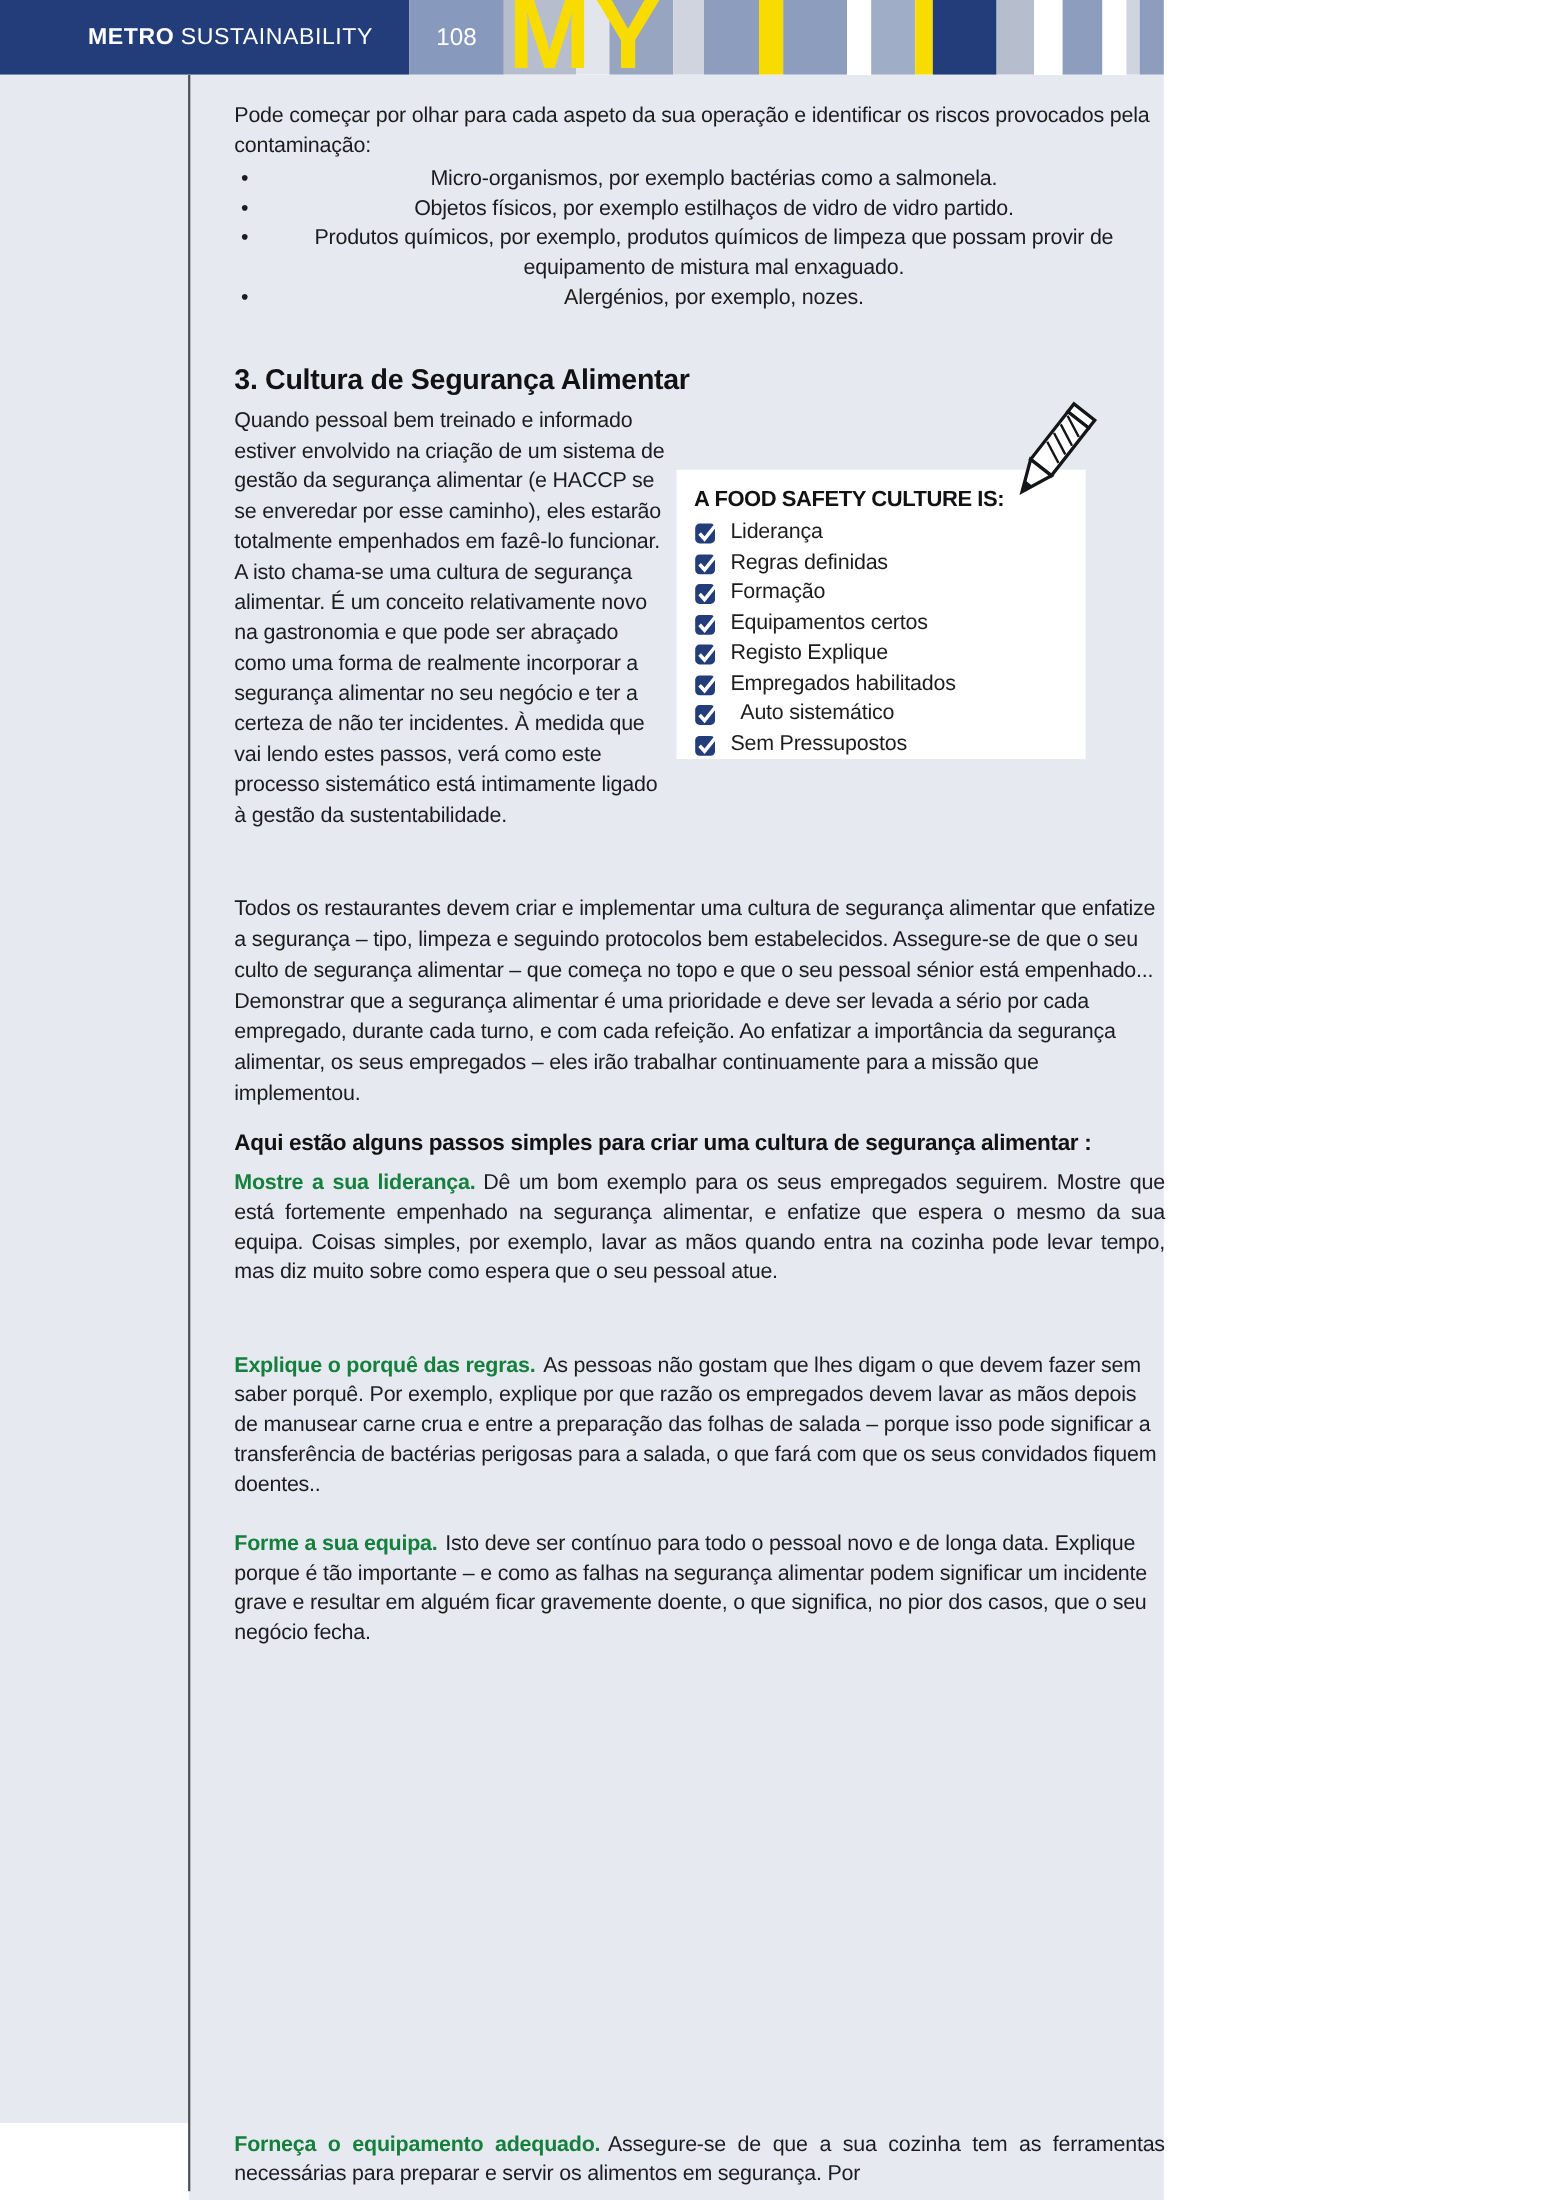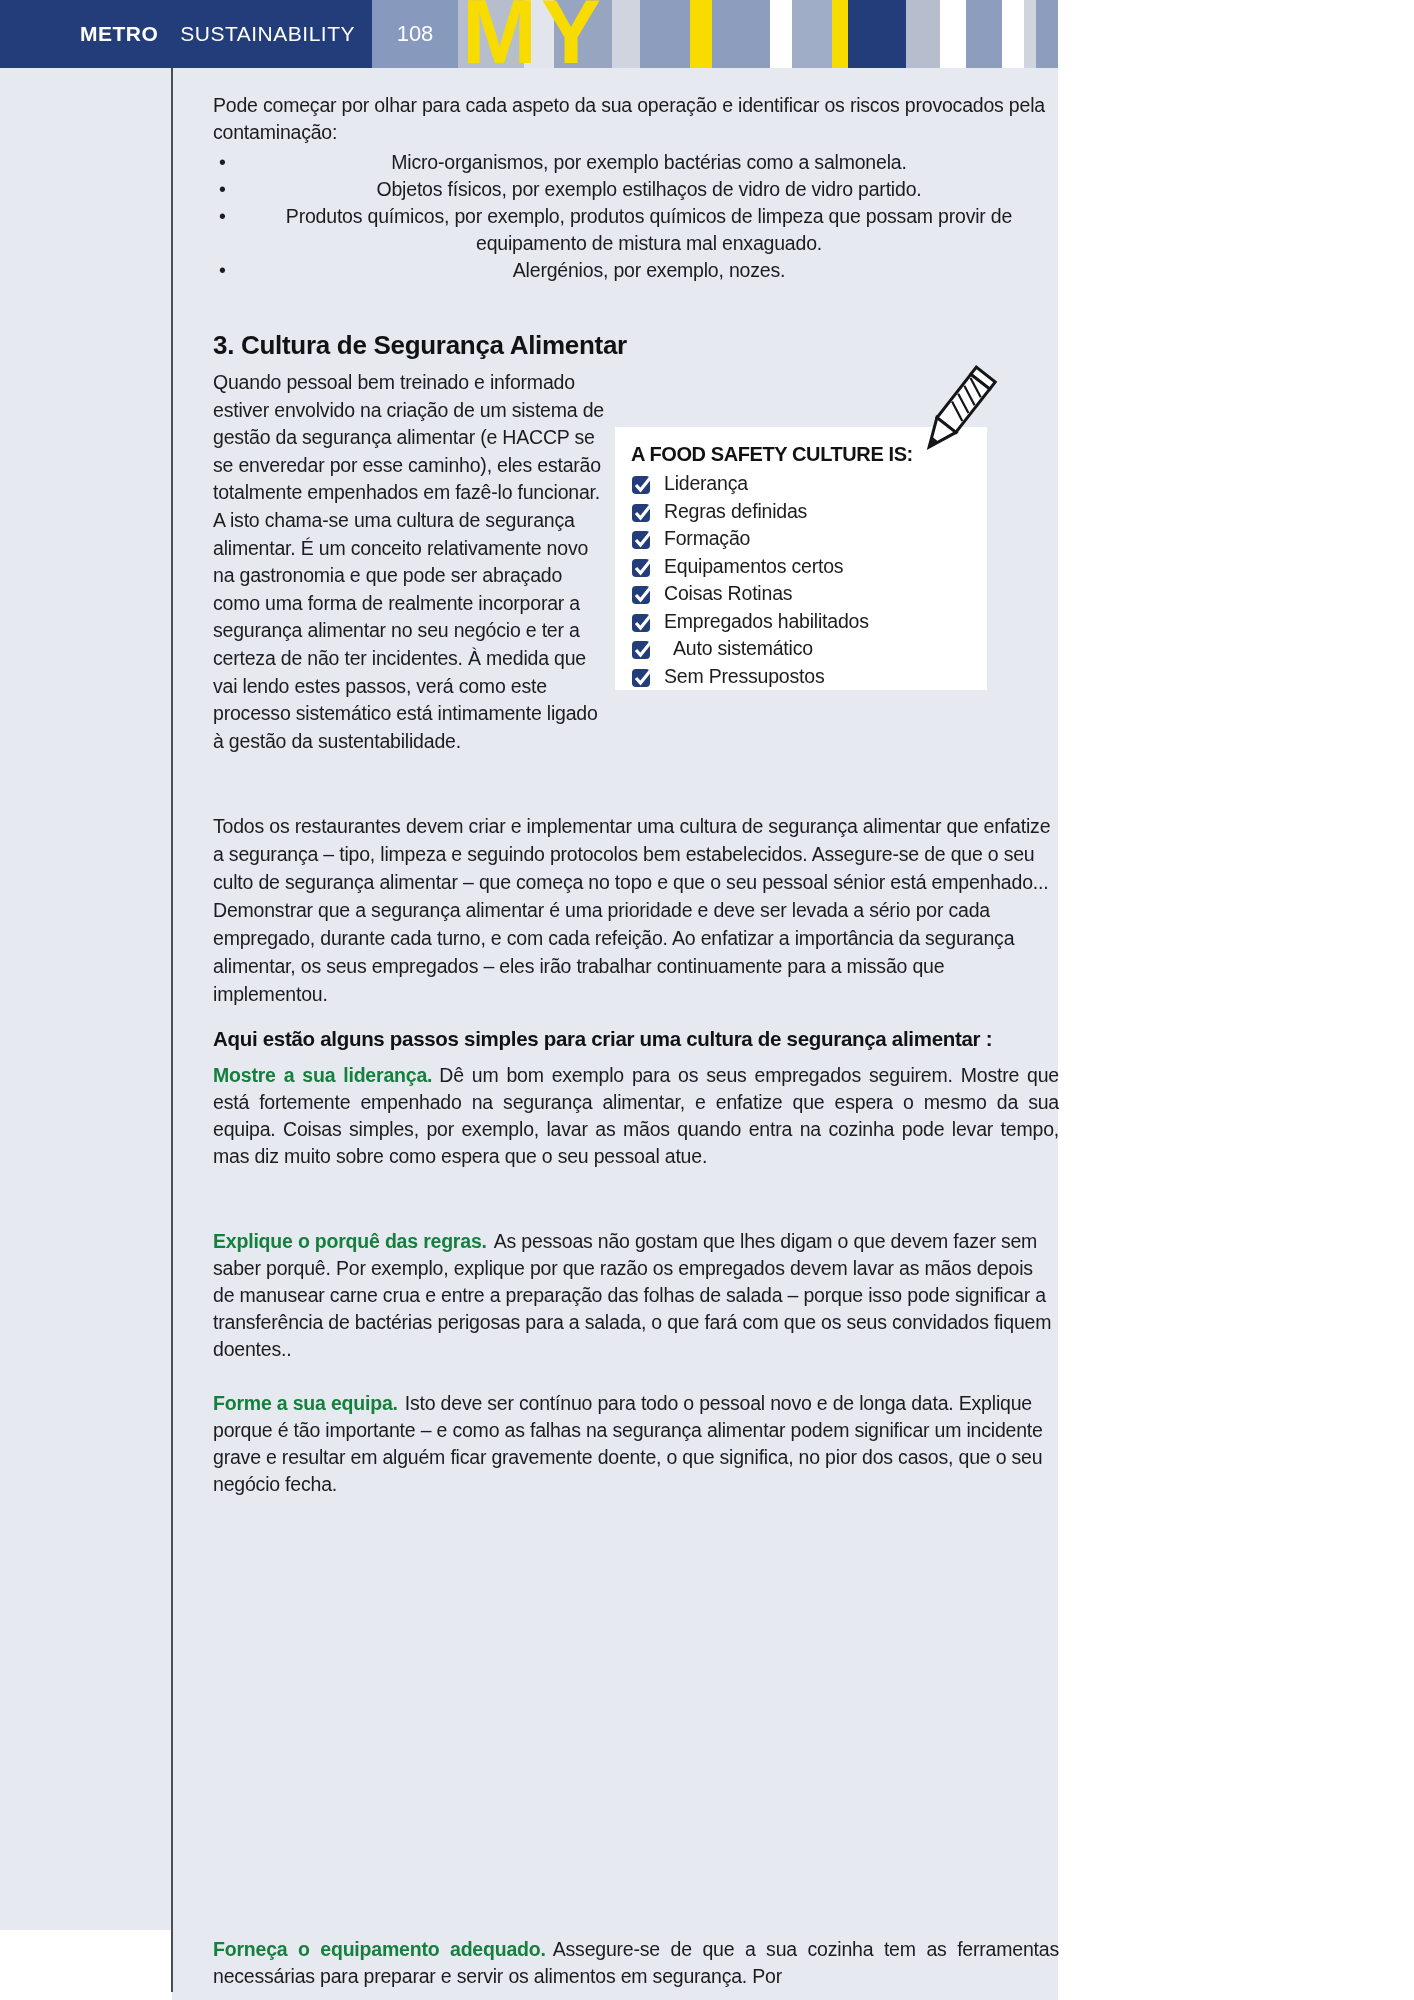--- a/index.html
+++ b/index.html
@@ -7,21 +7,21 @@
   .page {
     position:relative; width:1414px; height:2000px; background:#ffffff;
     font-family:"Liberation Sans", sans-serif; color:#1c1c1e; overflow:hidden;
     margin:0 auto;
   }
   
   .header { position:absolute; left:0; top:0; width:1414px; height:68px; background:#ffffff; overflow:hidden; }
   .header-navy { position:absolute; left:0; top:0; width:372px; height:68px; background:#223d7a; }
   .brand { position:absolute; left:80px; top:0; height:68px; display:flex; align-items:center; gap:6px; color:#fff; }
   .brand .b1 { font-weight:700; font-size:21px; letter-spacing:0.5px; }
-  .brand .b2 { font-weight:400; font-size:21px; letter-spacing:0.5px;margin-left:16px; }
+  .brand .b2 { font-weight:400; font-size:21px; letter-spacing:0.5px; }
   .pagenum { position:absolute; left:372px; top:0; width:86px; height:68px; background:#8799bd;
     display:flex; align-items:center; justify-content:center; color:#fff; font-size:22px; }
   .stripe { position:absolute; top:0; height:68px; }
   .my-letters { position:absolute; left:462px; top:-10px; font-size:90px; font-weight:700;
     color:#f8dc00; letter-spacing:4px; line-height:84px; }
   
   .bg-main { position:absolute; left:0; top:68px; width:1058px; height:1862px; background:#e7e9f0; }
   .bg-bottom { position:absolute; left:172px; top:1930px; width:886px; height:70px; background:#e7e9f0; }
   .vrule { position:absolute; left:171px; top:68px; width:2px; height:1924px; background:#4b4e55; }
   
@@ -128,21 +128,21 @@
           <rect x="1" y="4" width="18" height="18" rx="4" fill="#223d7a"></rect>
           <path d="M5 13 l4.5 5 L21.5 3" stroke="#fff" stroke-width="3.2" fill="none"></path>
         </svg>
       <span class="lbl">Equipamentos certos</span>
     </div>
     <div class="check-row">
       <svg width="24" height="23" viewBox="0 0 24 23">
           <rect x="1" y="4" width="18" height="18" rx="4" fill="#223d7a"></rect>
           <path d="M5 13 l4.5 5 L21.5 3" stroke="#fff" stroke-width="3.2" fill="none"></path>
         </svg>
-      <span class="lbl">Coisas Rotinas</span>
+      <span class="lbl">Registo Explique</span>
     </div>
     <div class="check-row">
       <svg width="24" height="23" viewBox="0 0 24 23">
           <rect x="1" y="4" width="18" height="18" rx="4" fill="#223d7a"></rect>
           <path d="M5 13 l4.5 5 L21.5 3" stroke="#fff" stroke-width="3.2" fill="none"></path>
         </svg>
       <span class="lbl">Empregados habilitados</span>
     </div>
     <div class="check-row indent">
       <svg width="24" height="23" viewBox="0 0 24 23">

